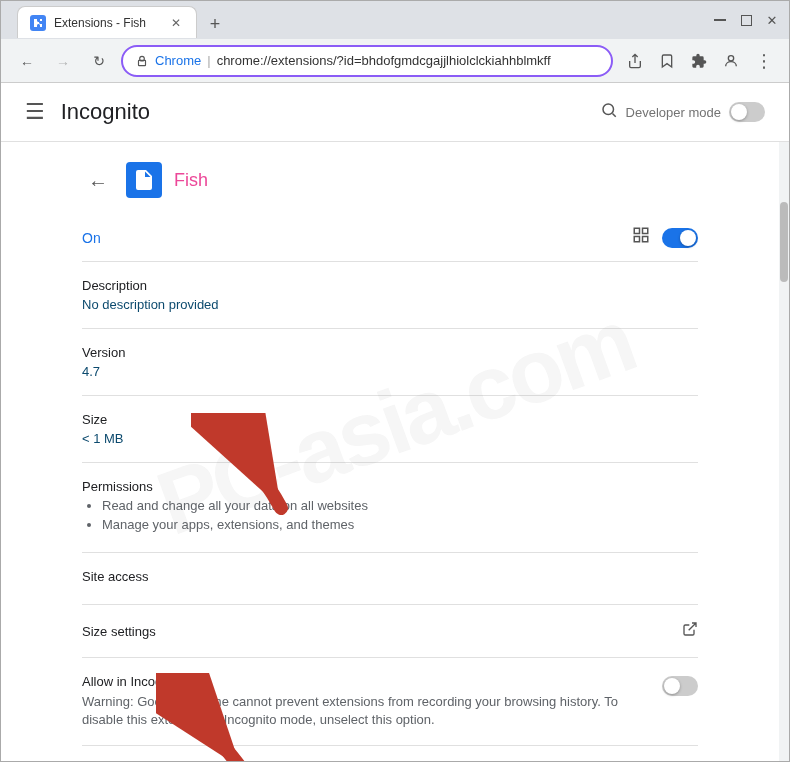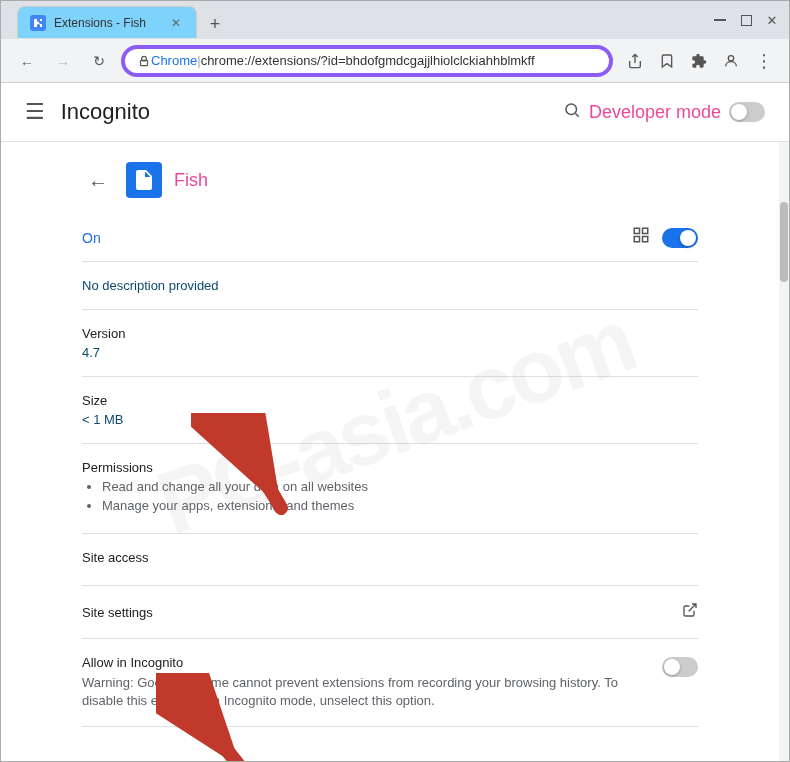--- a/index.html
+++ b/index.html
@@ -5,43 +5,43 @@
     * { box-sizing: border-box; margin: 0; padding: 0; }
     body { font-family: 'Segoe UI', Arial, sans-serif; background: #f1f3f4; width: 790px; height: 762px; overflow: hidden; }
 
     
     .browser-frame { width: 790px; height: 762px; display: flex; flex-direction: column; background: #dee1e6; border: 1px solid #aaa; }
 
     
     .title-bar { background: #dee1e6; display: flex; align-items: center; height: 38px; padding: 0 8px; gap: 8px; }
 
     .tab-bar { display: flex; align-items: flex-end; height: 36px; padding: 0 8px; background: #dee1e6; }
-    .tab { background: #7dd3fc; border-radius: 8px 8px 0 0; padding: 0 12px; height: 32px; display: flex; align-items: center; gap: 8px; font-size: 12px; color: #333; min-width: 180px; border: 1px solid #ccc; border-bottom: none; }
+    .tab { background: #ffffff; border-radius: 8px 8px 0 0; padding: 0 12px; height: 32px; display: flex; align-items: center; gap: 8px; font-size: 12px; color: #333; min-width: 180px; border: 1px solid #ccc; border-bottom: none; }
     .tab-icon { width: 16px; height: 16px; background: #4285f4; border-radius: 3px; display: flex; align-items: center; justify-content: center; }
     .tab-close { margin-left: auto; color: #666; font-size: 12px; cursor: pointer; width: 16px; height: 16px; display: flex; align-items: center; justify-content: center; border-radius: 50%; }
     .new-tab-btn { width: 28px; height: 28px; display: flex; align-items: center; justify-content: center; border-radius: 50%; color: #555; font-size: 18px; cursor: pointer; margin-left: 4px; }
     .window-controls-right { margin-left: auto; display: flex; gap: 8px; align-items: center; }
     .win-btn { width: 18px; height: 18px; display: flex; align-items: center; justify-content: center; font-size: 11px; color: #555; cursor: pointer; }
 
     
     .address-bar { background: #f1f3f4; height: 44px; display: flex; align-items: center; padding: 0 12px; gap: 8px; border-bottom: 1px solid #ccc; }
     .nav-btn { width: 28px; height: 28px; display: flex; align-items: center; justify-content: center; border-radius: 50%; color: #555; font-size: 14px; cursor: pointer; }
-    .address-input-wrap { flex: 1; background: #fff; border: 4px solid #8b5cf6; border-radius: 20px; height: 32px; display: flex; align-items: center; padding: 0 12px; }
+    .address-input-wrap { flex: 1; background: #fff; border: 2px solid #8b5cf6; border-radius: 20px; height: 32px; display: flex; align-items: center; padding: 0 12px; gap: 6px; }
     .site-name { color: #1a73e8; font-size: 13px; font-weight: 500; }
     .address-text { color: #333; font-size: 13px; }
     .address-actions { display: flex; gap: 4px; align-items: center; }
     .addr-action-btn { width: 28px; height: 28px; display: flex; align-items: center; justify-content: center; border-radius: 50%; color: #555; font-size: 14px; cursor: pointer; }
 
     
     .content-area { display: flex; flex: 1; overflow: hidden; background: #fff; }
     .ext-header { display: flex; align-items: center; padding: 16px 24px; border-bottom: 1px solid #e0e0e0; }
     .ext-title { font-size: 22px; font-weight: 400; color: #202124; flex: 1; }
     .dev-mode-area { display: flex; align-items: center; gap: 8px; }
     .search-icon-btn { color: #555; font-size: 18px; cursor: pointer; }
-    .dev-mode-label { font-size: 18px; color: #ec4899; }
+    .dev-mode-label { font-size: 13px; color: #737373; }
     .toggle { width: 36px; height: 20px; background: #ccc; border-radius: 10px; cursor: pointer; position: relative; }
     .toggle-knob { width: 16px; height: 16px; background: #fff; border-radius: 50%; position: absolute; top: 2px; left: 2px; box-shadow: 0 1px 3px rgba(0,0,0,0.3); }
 
     
     .ext-detail-container { flex: 1; overflow-y: auto; padding: 0; background: #fff; }
     .ext-detail-inner { max-width: 680px; margin: 0 auto; padding: 0 32px 32px 32px; }
 
     .ext-nav { display: flex; align-items: center; gap: 12px; padding: 20px 0 16px 0; }
     .back-btn { color: #555; font-size: 20px; cursor: pointer; width: 32px; height: 32px; display: flex; align-items: center; justify-content: center; border-radius: 50%; }
     .ext-logo { width: 36px; height: 36px; background: #1a73e8; border-radius: 4px; display: flex; align-items: center; justify-content: center; }
@@ -196,20 +196,21 @@
                     <rect x="3" y="14" width="7" height="7"></rect>
                     <rect x="14" y="14" width="7" height="7"></rect>
                   </svg>
               </span>
               <div class="toggle toggle-on">
                 <div class="toggle-knob"></div>
               </div>
             </div>
 
             <div class="info-section">
+              <div class="info-label">Description</div>
               <div class="info-value">No description provided</div>
             </div>
 
             <div class="info-section">
               <div class="info-label">Version</div>
               <div class="info-value">4.7</div>
             </div>
 
             <div class="info-section">
               <div class="info-label">Size</div>
@@ -222,21 +223,21 @@
                 <li>Read and change all your data on all websites</li>
                 <li>Manage your apps, extensions, and themes</li>
               </ul>
             </div>
 
             <div class="info-section">
               <div class="info-label">Site access</div>
             </div>
 
             <div class="site-settings-row">
-              <span class="site-settings-label">Site settings</span>
+              <span class="site-settings-label">Size settings</span>
               <span class="external-link-icon">
                 <svg width="16" height="16" viewBox="0 0 24 24" fill="none" stroke="#555" stroke-width="2">
                     <path d="M18 13v6a2 2 0 01-2 2H5a2 2 0 01-2-2V8a2 2 0 012-2h6M15 3h6v6M10 14L21 3"></path>
                   </svg>
               </span>
             </div>
 
             <div class="incognito-section">
               <div class="incognito-header">
                 <div class="incognito-text">

